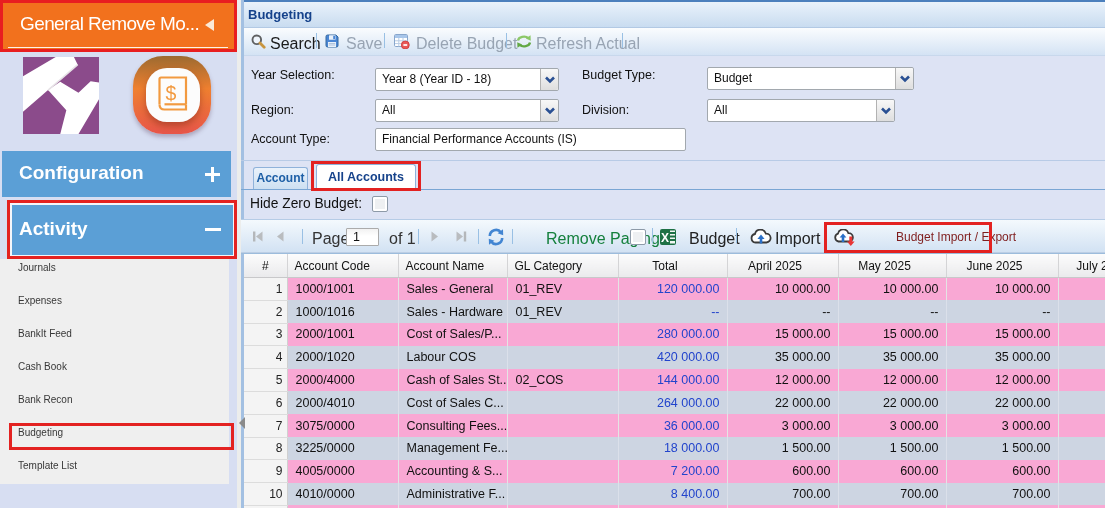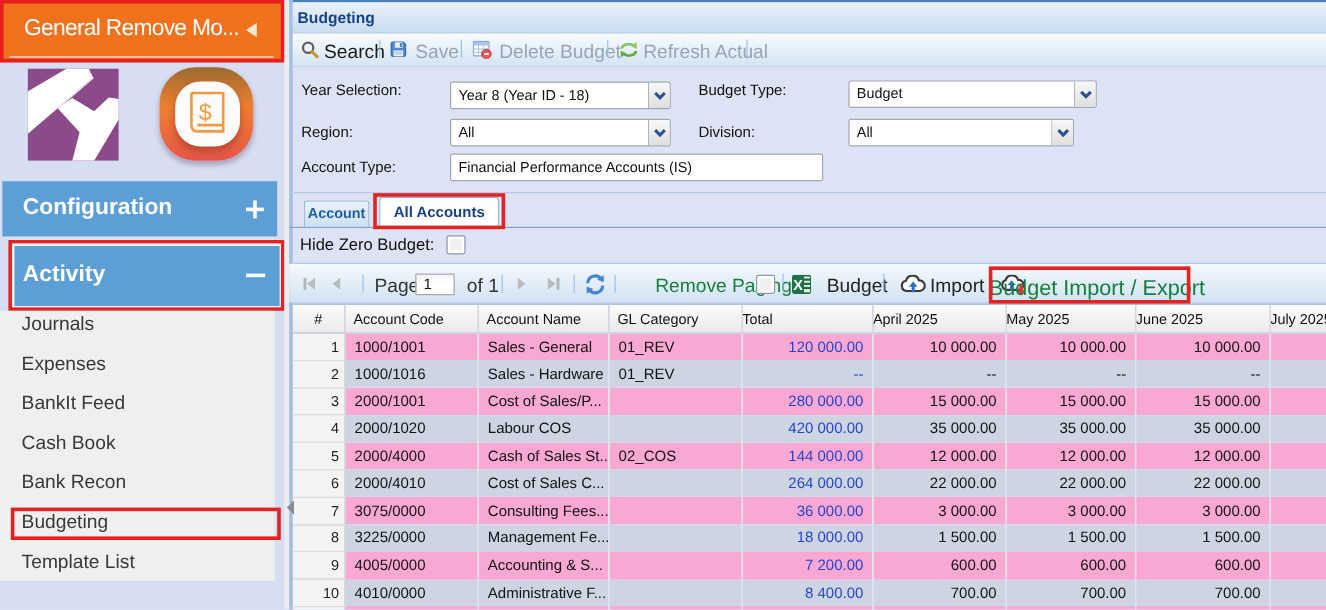--- a/index.html
+++ b/index.html
@@ -1,38 +1,38 @@
 <!DOCTYPE html>
 <html><head><meta charset="utf-8">
 <style>
 html,body{margin:0;padding:0}
 body{width:1105px;height:508px;position:relative;overflow:hidden;
   font-family:"Liberation Sans",sans-serif;background:#d7def2;font-size:12px;color:#111}
 .abs{position:absolute}
 .redbox{position:absolute;border:3px solid #e32221;box-sizing:border-box}
 .bluebar{position:absolute;background:#5b9fd6;color:#fff;font-weight:bold;font-size:19px}
-.menuitem{position:absolute;left:18px;font-size:16px;color:#383838}
+.menuitem{position:absolute;left:18px;font-size:10px;color:#383838}
 .lbl{position:absolute;font-size:12.5px;color:#111}
 .combo{position:absolute;height:22.5px;background:#fff;border:1px solid #a2a8ae;border-radius:2px;box-sizing:border-box}
 .combo .txt{position:absolute;left:6px;top:0;line-height:20px;font-size:12px;white-space:nowrap}
 .combo .btn{position:absolute;right:0;top:0;width:18px;height:100%;background:linear-gradient(#f8f8f8,#dedede);border-left:1px solid #b2b2b2;box-sizing:border-box;border-radius:0 2px 2px 0}
 .combo .btn svg{position:absolute;left:4px;top:7px}
 .sep{position:absolute;width:1px;height:15px;background:#99c0e4}
 .tbtxt{position:absolute;font-size:16px;white-space:nowrap}
 .cb{position:absolute;width:16px;height:16px;background:#eef0f2;border:1px solid #8d9aa8;border-radius:2px;box-sizing:border-box;box-shadow:inset 0 0 0 2px #fff}
 table.grid{position:absolute;left:244px;top:254px;width:917px;border-collapse:collapse;table-layout:fixed;font-size:12.5px}
 table.grid th{height:23px;background:linear-gradient(#fcfcfc,#eaeaec);border-right:1px solid #d4d4d6;border-bottom:1px solid #c8c8ca;font-weight:normal;font-size:12px;padding:0;white-space:nowrap;overflow:hidden}
 table.grid td{height:21.8px;padding:0;border-right:1px solid #e4e4e4;white-space:nowrap;overflow:hidden}
 table.grid td.num{background:#f4f4f4;border-right:1px solid #d0d0d0;border-bottom:1px solid #dcdcdc;text-align:right;padding-right:4px;color:#222;font-size:12px}
 tr.odd td{background:#f9a8d4}
 tr.even td{background:#cdd5e2}
 tr.even td.bord{border-right-color:#dbe0ea}
 table.grid td.r{text-align:right;padding-right:7px}
 table.grid td.l{text-align:left;padding-left:8px}
-table.grid th.hr{text-align:left;padding-right:15px}
+table.grid th.hr{text-align:center;padding-right:15px}
 table.grid th.hl{text-align:left;padding-left:7px}
 .blue{color:#2244cc}
 </style></head>
 <body>
 
 <div class="abs" style="left:0;top:0;width:237px;height:52px;background:#f2711d;border:3px solid #e81e20;box-sizing:border-box"></div>
 <div class="abs" style="left:8px;top:46.5px;width:220px;height:1.5px;background:rgba(255,255,255,0.9)"></div>
 <div class="abs" style="left:20px;top:13px;font-size:19px;letter-spacing:-0.6px;color:#fff;white-space:nowrap">General Remove Mo...</div>
 <div class="abs" style="left:205px;top:19px;width:0;height:0;border-top:6.5px solid transparent;border-bottom:6.5px solid transparent;border-right:9px solid #fbe9d7"></div>
 
@@ -370,14 +370,14 @@
 <svg class="abs" style="left:750px;top:229px" width="22" height="16" viewBox="0 0 22 16">
 <path d="M5.5 13.5 A4.3 4.3 0 0 1 5 5 A5.6 5.6 0 0 1 15.8 4.6 A4 4 0 0 1 16.5 13.5 Z" fill="#fff" stroke="#3a3a3a" stroke-width="1.8"></path>
 <polygon points="11,5.5 14.6,10 12.3,10 12.3,14.5 9.7,14.5 9.7,10 7.4,10" fill="#2a70c8"></polygon>
 </svg>
 <div class="tbtxt" style="left:775px;top:229.5px;color:#222">Import</div>
 <svg class="abs" style="left:833px;top:229px" width="24" height="17" viewBox="0 0 24 17">
 <path d="M5.5 12.5 A4.1 4.1 0 0 1 5 4.6 A5.4 5.4 0 0 1 15.4 4.2 A3.9 3.9 0 0 1 16 12.5 Z" fill="#fff" stroke="#3a3a3a" stroke-width="1.8"></path>
 <polygon points="10,4.5 13.4,8.6 11.3,8.6 11.3,13 8.7,13 8.7,8.6 6.6,8.6" fill="#2a70c8"></polygon>
 <polygon points="17.8,17 21.6,12.4 19.3,12.4 19.3,7.6 16.3,7.6 16.3,12.4 14,12.4" fill="#e83535"></polygon>
 </svg>
-<div class="tbtxt" style="left:824px;top:229.5px;color:#15803d;font-size:18px">Budget Import / Export</div>
+<div class="tbtxt" style="left:896px;top:229.5px;color:#7f1d1d;font-size:12px">Budget Import / Export</div>
 <div class="redbox" style="left:823.5px;top:222px;width:168px;height:31px"></div>
 
 </body></html>

